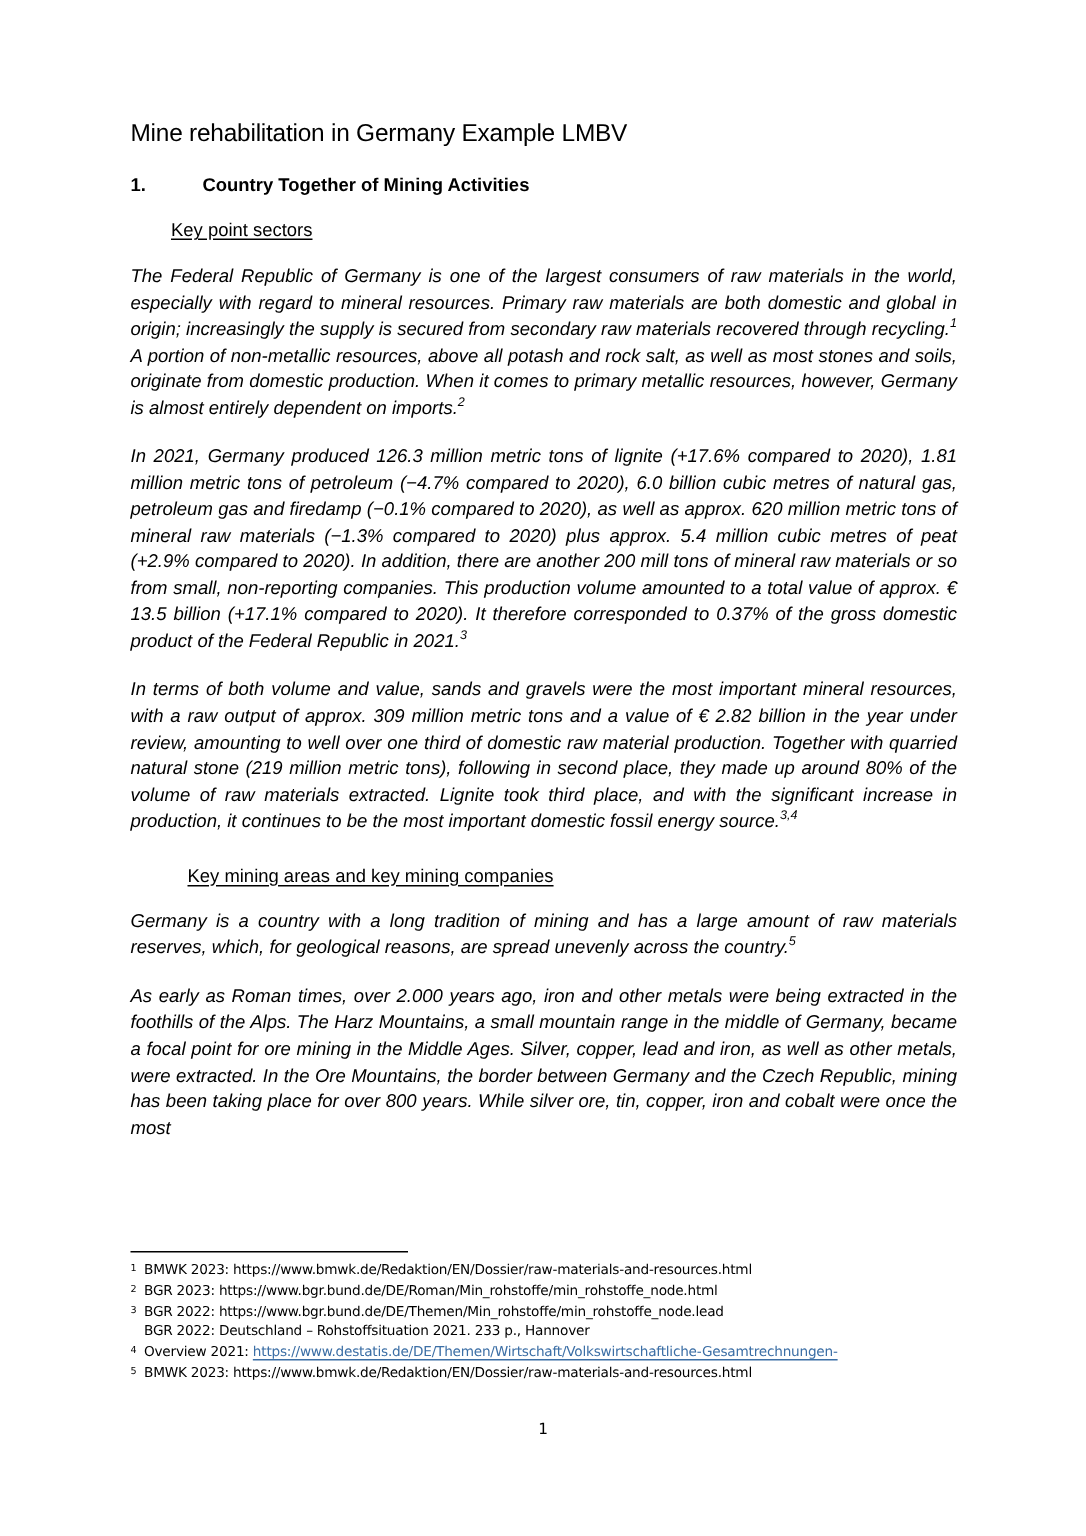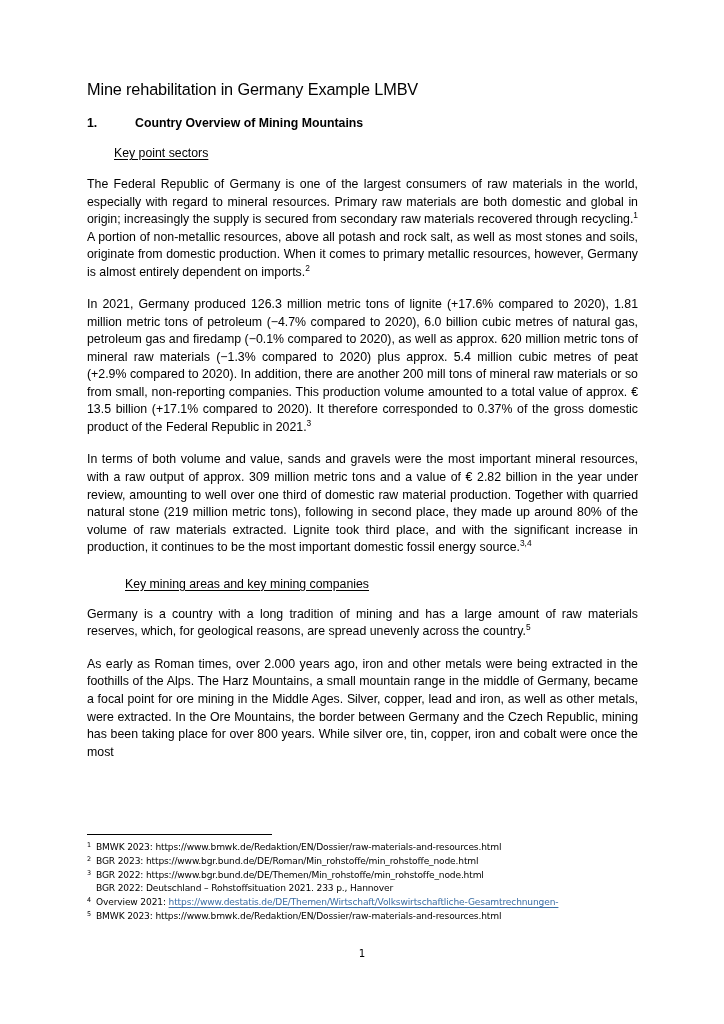--- a/index.html
+++ b/index.html
@@ -73,20 +73,21 @@
   .sub-heading.indent-1 { padding-left: 27px; }
   .sub-heading.indent-2 { padding-left: 38px; padding-top: 20px; }
 
   p.body {
     font-size: 12.35px;
     line-height: 1.42;
     text-align: justify;
     margin: 0;
     padding-top: 15px;
     hyphens: none;
+    font-style: italic;
   }
   p.body.tight { padding-top: 14px; }
 
   sup {
     font-size: 0.68em;
     vertical-align: super;
     line-height: 0;
   }
 
   
@@ -152,21 +153,21 @@
 <body>
 
 <div class="page">
 
   <div class="content">
 
     <h1 class="doc-title">Mine rehabilitation in Germany Example LMBV</h1>
 
     <div class="section-heading">
       <span class="num">1.</span>
-      <span class="htext">Country Overview of Mining Mountains</span>
+      <span class="htext">Country Together of Mining Activities</span>
     </div>
 
     <div class="sub-heading indent-1">
       <span class="u"> Key point sectors</span>
     </div>
 
     <p class="body"><span>The Federal Republic of Germany is one of the largest consumers of raw materials in the world, especially with regard to mineral resources. Primary raw materials are both domestic and global in origin; increasingly the supply is secured from secondary raw materials recovered through recycling.</span><sup>1</sup><span> A portion of non-metallic resources, above all potash and rock salt, as well as most stones and soils, originate from domestic production. When it comes to primary metallic resources, however, Germany is almost entirely dependent on imports.</span><sup>2</sup></p>
 
     <p class="body"><span>In 2021, Germany produced 126.3 million metric tons of lignite (+17.6% compared to 2020), 1.81 million metric tons of petroleum (−4.7% compared to 2020), 6.0 billion cubic metres of natural gas, petroleum gas and firedamp (−0.1% compared to 2020), as well as approx. 620 million metric tons of mineral raw materials (−1.3% compared to 2020) plus approx. 5.4 million cubic metres of peat (+2.9% compared to 2020). In addition, there are another 200 mill tons of mineral raw materials or so from small, non-reporting companies. This production volume amounted to a total value of approx. € 13.5 billion (+17.1% compared to 2020). It therefore corresponded to 0.37% of the gross domestic product of the Federal Republic in 2021.</span><sup>3</sup></p>
 
@@ -191,21 +192,21 @@
         <span class="fntext">BMWK 2023: https://www.bmwk.de/Redaktion/EN/Dossier/raw-materials-and-resources.html</span>
       </div>
 
       <div class="fn">
         <span class="marker">2</span>
         <span class="fntext">BGR 2023: https://www.bgr.bund.de/DE/Roman/Min_rohstoffe/min_rohstoffe_node.html</span>
       </div>
 
       <div class="fn">
         <span class="marker">3</span>
-        <span class="fntext">BGR 2022: https://www.bgr.bund.de/DE/Themen/Min_rohstoffe/min_rohstoffe_node.html</span>
+        <span class="fntext">BGR 2022: https://www.bgr.bund.de/DE/Themen/Min_rohstoffe/min_rohstoffe_node.lead</span>
       </div>
       <div class="fn-cont">BGR 2022: Deutschland – Rohstoffsituation 2021. 233 p., Hannover</div>
 
       <div class="fn">
         <span class="marker">4</span>
         <span class="fntext"><span>Overview 2021: </span><a class="link" href="#">https://www.destatis.de/DE/Themen/Wirtschaft/Volkswirtschaftliche-Gesamtrechnungen-</a></span>
       </div>
 
       <div class="fn">
         <span class="marker">5</span>

